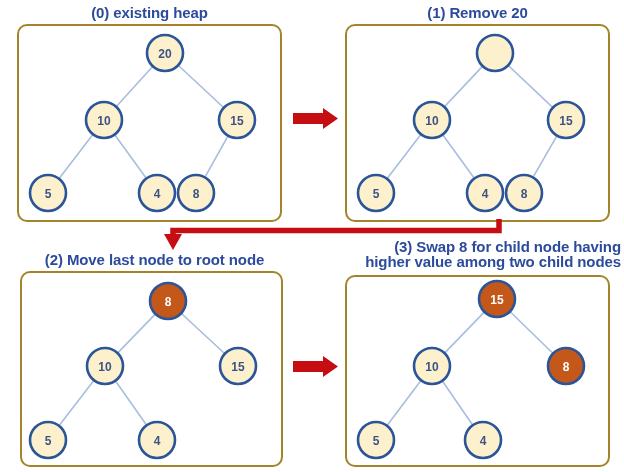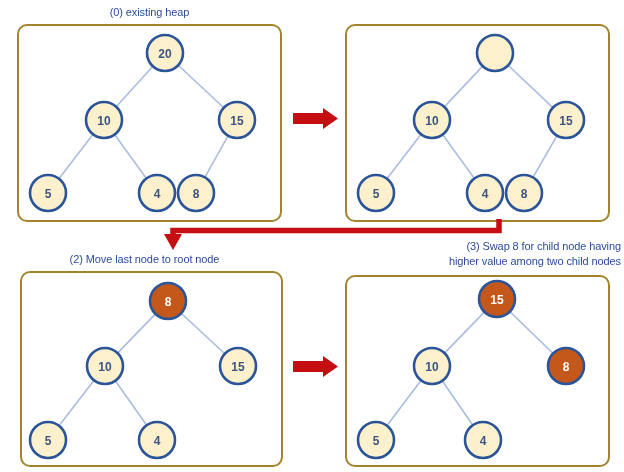--- a/index.html
+++ b/index.html
@@ -18,22 +18,22 @@
   .panel {
     position: absolute;
     box-sizing: border-box;
     border: 2px solid #a3842a;
     border-radius: 10px;
     background: #ffffff;
   }
   .panel-title {
     position: absolute;
     color: #2c4b9b;
-    font-weight: normal;
-    font-size: 11px;
+    font-weight: bold;
+    font-size: 15px;
     line-height: 15px;
     letter-spacing: -0.1px;
     white-space: pre-line;
   }
   .panel-title.center {
     text-align: center;
   }
   .panel-title.left {
     text-align: right;
   }
@@ -71,23 +71,24 @@
   .arrow-stroke { stroke: #c60d12; fill: none; }
 </style>
 </head>
 <body>
 
 <div id="stage">
 
   <div class="panel-title center" style="left:17px; top:5px; width:265px;">(0) existing heap</div>
   <div class="panel" style="left:17px; top:24px; width:265px; height:198px;"></div>
 
+  <div class="panel-title center" style="left:345px; top:5px; width:265px;">(1) Remove 20</div>
   <div class="panel" style="left:345px; top:24px; width:265px; height:198px;"></div>
 
-  <div class="panel-title center" style="left:12px; top:252px; width:265px;">(2) Move last node to root node</div>
+  <div class="panel-title center" style="left:22px; top:252px; width:265px;">(2) Move last node to root node</div>
   <div class="panel" style="left:20px; top:271px; width:263px; height:196px;"></div>
 
   <div class="panel-title left" style="left:351px; top:239px; width:270px;">(3) Swap 8 for child node having
 higher value among two child nodes</div>
   <div class="panel" style="left:345px; top:275px; width:265px; height:192px;"></div>
 
   <svg class="tree" width="624" height="472">
     <g id="edges-layer">
         <line x1="152.88200520681943" y1="66.30992870726392" x2="116.11799479318059" y2="106.69007129273608" class="edge"></line>
         <line x1="178.17723853561046" y1="65.26215252619306" x2="223.82276146438954" y2="107.73784747380694" class="edge"></line>

